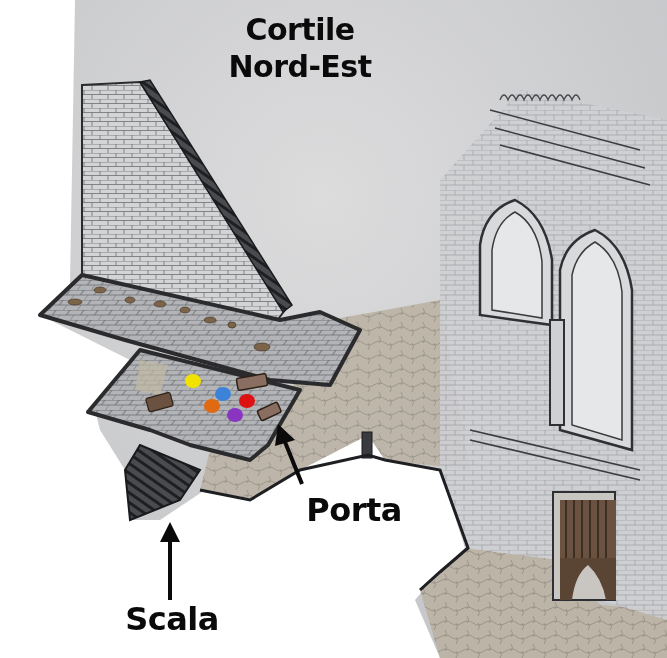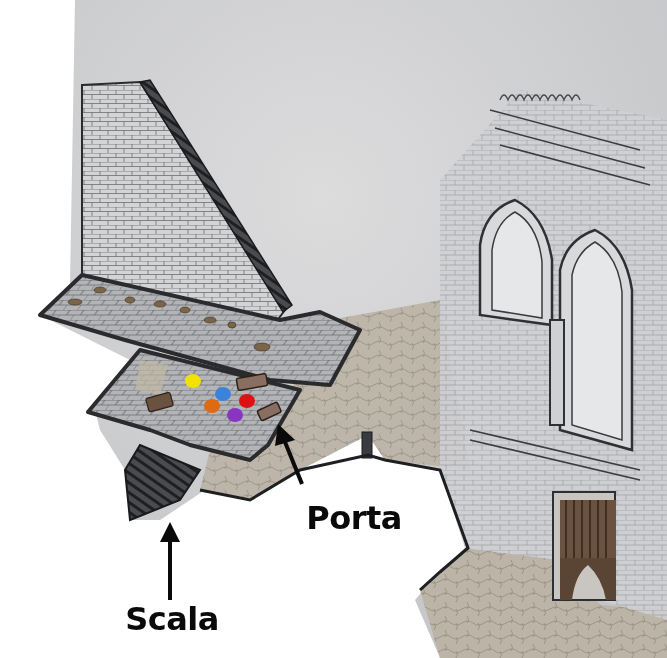--- a/index.html
+++ b/index.html
@@ -4,21 +4,21 @@
   <style>
     html, body { margin: 0; padding: 0; }
     body { width: 667px; height: 658px; background: #ffffff; overflow: hidden; position: relative; font-family: "DejaVu Sans", sans-serif; }
     #map { position: absolute; left: 0; top: 0; width: 667px; height: 658px; }
     .label {
       position: absolute; font-family: "DejaVu Sans", sans-serif; font-weight: bold;
       color: #0a0a0a; text-align: center; line-height: 1.22; letter-spacing: -0.5px;
     }
     #title { left: 200px; top: 12px; width: 200px; font-size: 30px; }
     #title span { display: block; }
-    #label-porta { left: 290px; top: 488px; width: 128px; font-size: 32px; line-height: 1.4; margin-top: 8px; }
+    #label-porta { left: 290px; top: 488px; width: 128px; font-size: 32px; line-height: 1.4; }
     #label-porta span { display: block; }
     #label-scala { left: 112px; top: 600px; width: 120px; font-size: 32px; }
   </style>
 </head>
 <body>
 
 <svg id="map" viewBox="0 0 667 658" xmlns="http://www.w3.org/2000/svg">
   <defs>
     <pattern id="brick" width="16" height="9" patternUnits="userSpaceOnUse">
       <rect width="16" height="9" fill="#d3d4d6"></rect>
@@ -124,19 +124,21 @@
     <line x1="302" y1="484" x2="285" y2="442" stroke="#0a0a0a" stroke-width="4"></line>
     <polygon points="278,424 275,446 295,440" fill="#0a0a0a"></polygon>
   </g>
   <g>
     <line x1="170" y1="600" x2="170" y2="540" stroke="#0a0a0a" stroke-width="4"></line>
     <polygon points="170,522 160,542 180,542" fill="#0a0a0a"></polygon>
   </g>
 </svg>
 
 <div id="title" class="label">
+  <span>Cortile</span>
+  <span>Nord-Est</span>
 </div>
 
 <div id="label-porta" class="label">
   <span>Porta</span>
 </div>
 
 <div id="label-scala" class="label">Scala</div>
 
 </body></html>

